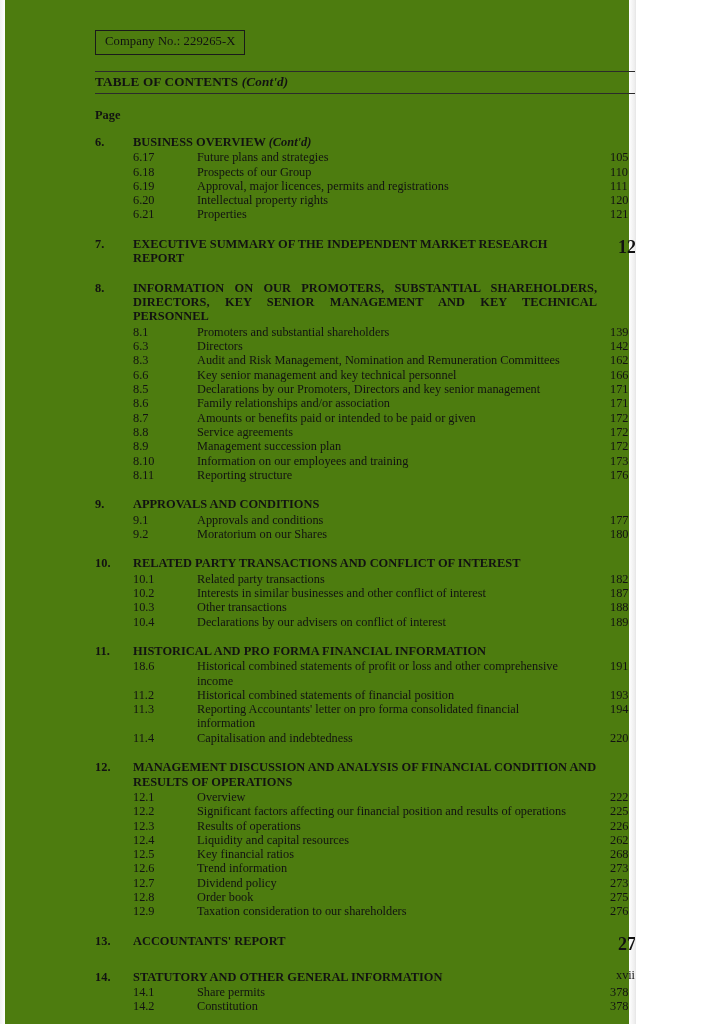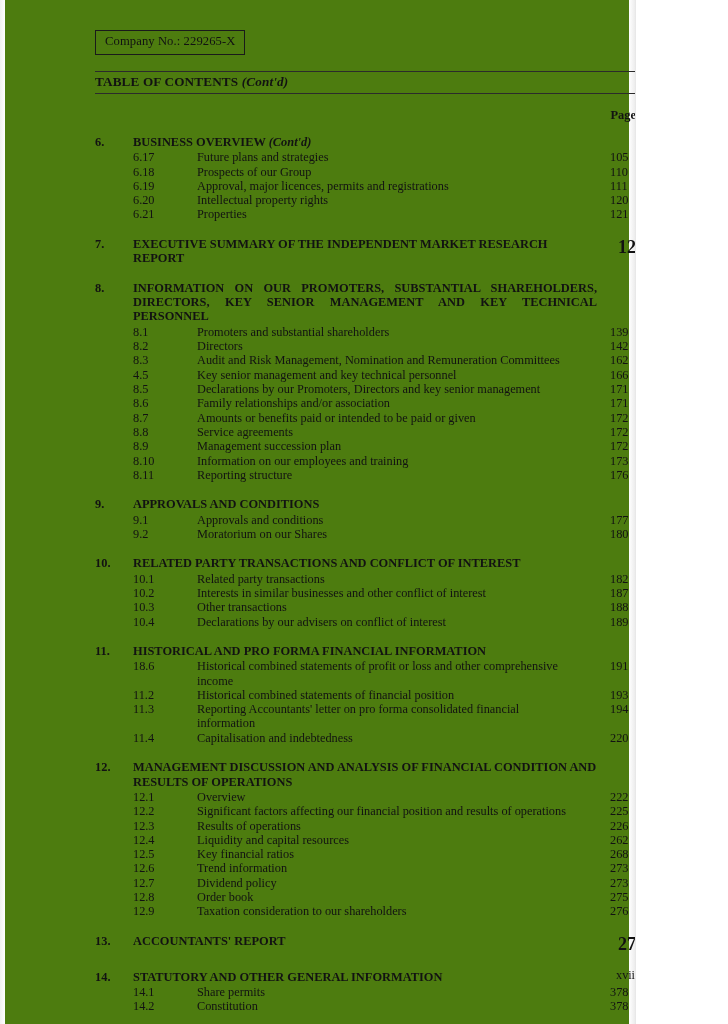--- a/index.html
+++ b/index.html
@@ -70,21 +70,21 @@
     white-space: nowrap;
   }
   .toc-head .contd {
     font-style: italic;
     font-weight: bold;
   }
 
   
   .page-col-head {
     margin-top: 14px;
-    text-align: right;
+    text-align: left;
     font-size: 12.4px;
     font-weight: bold;
     padding-right: 9px;
   }
 
   
   .section {
     margin-top: 15px;
   }
   .section:first-of-type {
@@ -237,31 +237,31 @@
             <div class="sec-title justify"><span>INFORMATION ON OUR PROMOTERS, SUBSTANTIAL SHAREHOLDERS, DIRECTORS, KEY SENIOR MANAGEMENT AND KEY TECHNICAL PERSONNEL</span></div>
             <div class="sec-head-page"></div>
           </div>
           <div class="subitems">
             <div class="sub-row">
               <div class="sub-num">8.1</div>
               <div class="sub-title">Promoters and substantial shareholders</div>
               <div class="sub-page">139</div>
             </div>
             <div class="sub-row">
-              <div class="sub-num">8.2</div>
+              <div class="sub-num">6.3</div>
               <div class="sub-title">Directors</div>
               <div class="sub-page">142</div>
             </div>
             <div class="sub-row">
               <div class="sub-num">8.3</div>
               <div class="sub-title">Audit and Risk Management, Nomination and Remuneration Committees</div>
               <div class="sub-page">162</div>
             </div>
             <div class="sub-row">
-              <div class="sub-num">4.5</div>
+              <div class="sub-num">6.6</div>
               <div class="sub-title">Key senior management and key technical personnel</div>
               <div class="sub-page">166</div>
             </div>
             <div class="sub-row">
               <div class="sub-num">8.5</div>
               <div class="sub-title">Declarations by our Promoters, Directors and key senior management</div>
               <div class="sub-page">171</div>
             </div>
             <div class="sub-row">
               <div class="sub-num">8.6</div>

